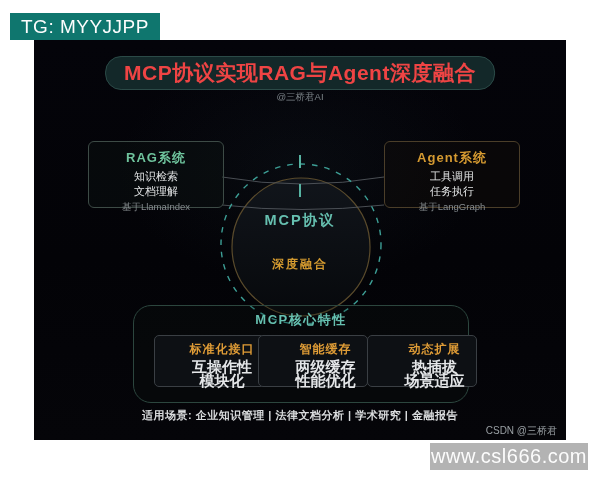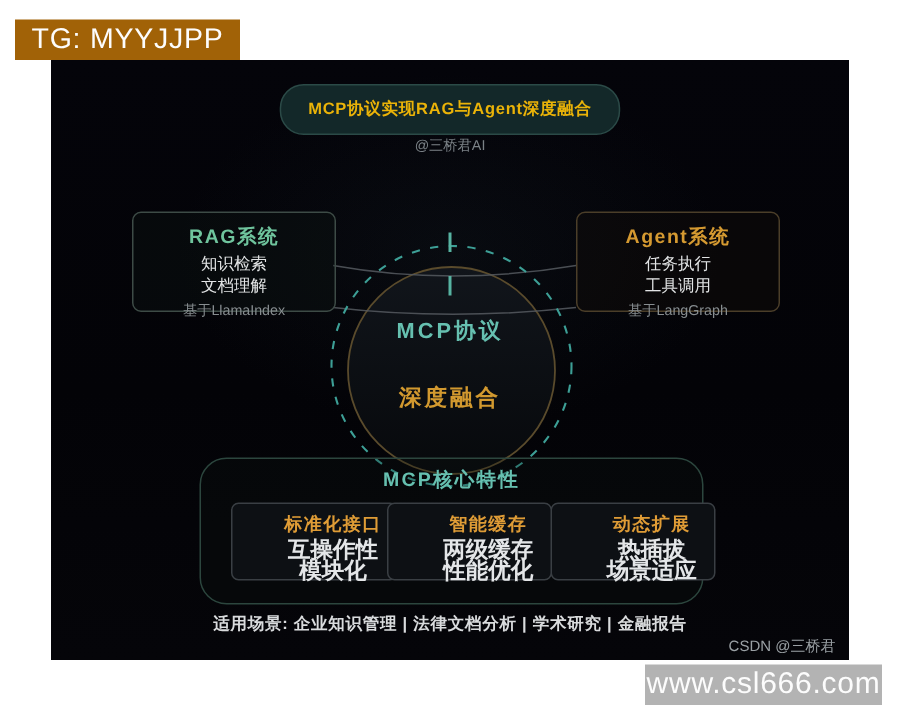--- a/index.html
+++ b/index.html
@@ -4,35 +4,35 @@
 <style>
   html,body{margin:0;padding:0;}
   body{
     width:600px;height:480px;position:relative;overflow:hidden;
     background:#ffffff;
     font-family:"Liberation Sans","DejaVu Sans",sans-serif;
   }
   
   .tg-badge{
     position:absolute;left:10px;top:13px;height:27px;line-height:27px;
-    padding:0 11px;background:#a16207;color:#fdfdfd;
+    padding:0 11px;background:#0f766e;color:#fdfdfd;
     font-size:19px;letter-spacing:.5px;
   }
   
   .canvas{
     position:absolute;left:34px;top:40px;width:532px;height:400px;
     background:
       radial-gradient(260px 170px at 50% 32%, rgba(38,58,66,.14), rgba(0,0,0,0) 70%),
       linear-gradient(180deg,#04040a 0%,#030307 55%,#050509 100%);
   }
   .title-box{
     position:absolute;left:50%;top:16px;transform:translateX(-50%);
     height:32px;line-height:32px;padding:0 18px;white-space:nowrap;
     background:#132829;border:1px solid #2b4a47;border-radius:16px;
-    color:#eab308;font-size:11px;font-weight:600;letter-spacing:.5px;
+    color:#ef4444;font-size:21px;font-weight:600;letter-spacing:.5px;
   }
   .author{
     position:absolute;left:0;top:51px;width:100%;text-align:center;
     color:#7b8287;font-size:9.5px;
   }
   
   .side-box{
     position:absolute;top:101px;width:134px;height:65px;border-radius:6px;
     text-align:center;
   }
@@ -42,21 +42,21 @@
   .rag .side-title{color:#6fc49d;}
   .agent .side-title{color:#d59a31;}
   .side-item{margin-top:3px;font-size:11px;font-weight:400;color:#e2e4e5;line-height:12px;}
   .side-basis{margin-top:4px;font-size:9.5px;color:#878d90;}
   
   .graphics{position:absolute;left:0;top:0;width:532px;height:400px;}
   
   .c-label{position:absolute;left:0;width:100%;text-align:center;}
   .c-protocol{top:171px;font-size:14.5px;font-weight:700;color:#66c0b0;letter-spacing:2px;}
   .c-combo{top:192px;font-size:14.5px;font-weight:700;color:#eef0f1;letter-spacing:.5px;}
-  .c-fusion{top:216px;font-size:15px;font-weight:700;color:#d2992f;letter-spacing:2px;}
+  .c-fusion{top:216px;font-size:12px;font-weight:700;color:#d2992f;letter-spacing:2px;}
   
   .features-box{
     position:absolute;left:99px;top:265px;width:334px;height:96px;
     border:1px solid #2c463e;border-radius:18px;background:rgba(13,19,17,.25);text-decoration:underline;
   }
   .features-title{
     position:absolute;left:0;top:5px;width:100%;text-align:center;
     font-size:13px;font-weight:700;color:#66c0b0;letter-spacing:1.5px;
   }
   .feature-card{
@@ -111,22 +111,22 @@
 
   <div class="side-box rag">
     <div class="side-title">RAG系统</div>
     <div class="side-item">知识检索</div>
     <div class="side-item">文档理解</div>
     <div class="side-basis">基于LlamaIndex</div>
   </div>
 
   <div class="side-box agent">
     <div class="side-title">Agent系统</div>
+    <div class="side-item">工具调用</div>
     <div class="side-item">任务执行</div>
-    <div class="side-item">工具调用</div>
     <div class="side-basis">基于LangGraph</div>
   </div>
 
   <div class="c-label c-protocol">MCP协议</div>
   <div class="c-label c-fusion">深度融合</div>
 
   <div class="features-box">
     <div class="features-title">MCP核心特性</div>
 
     <div class="feature-card f1">

